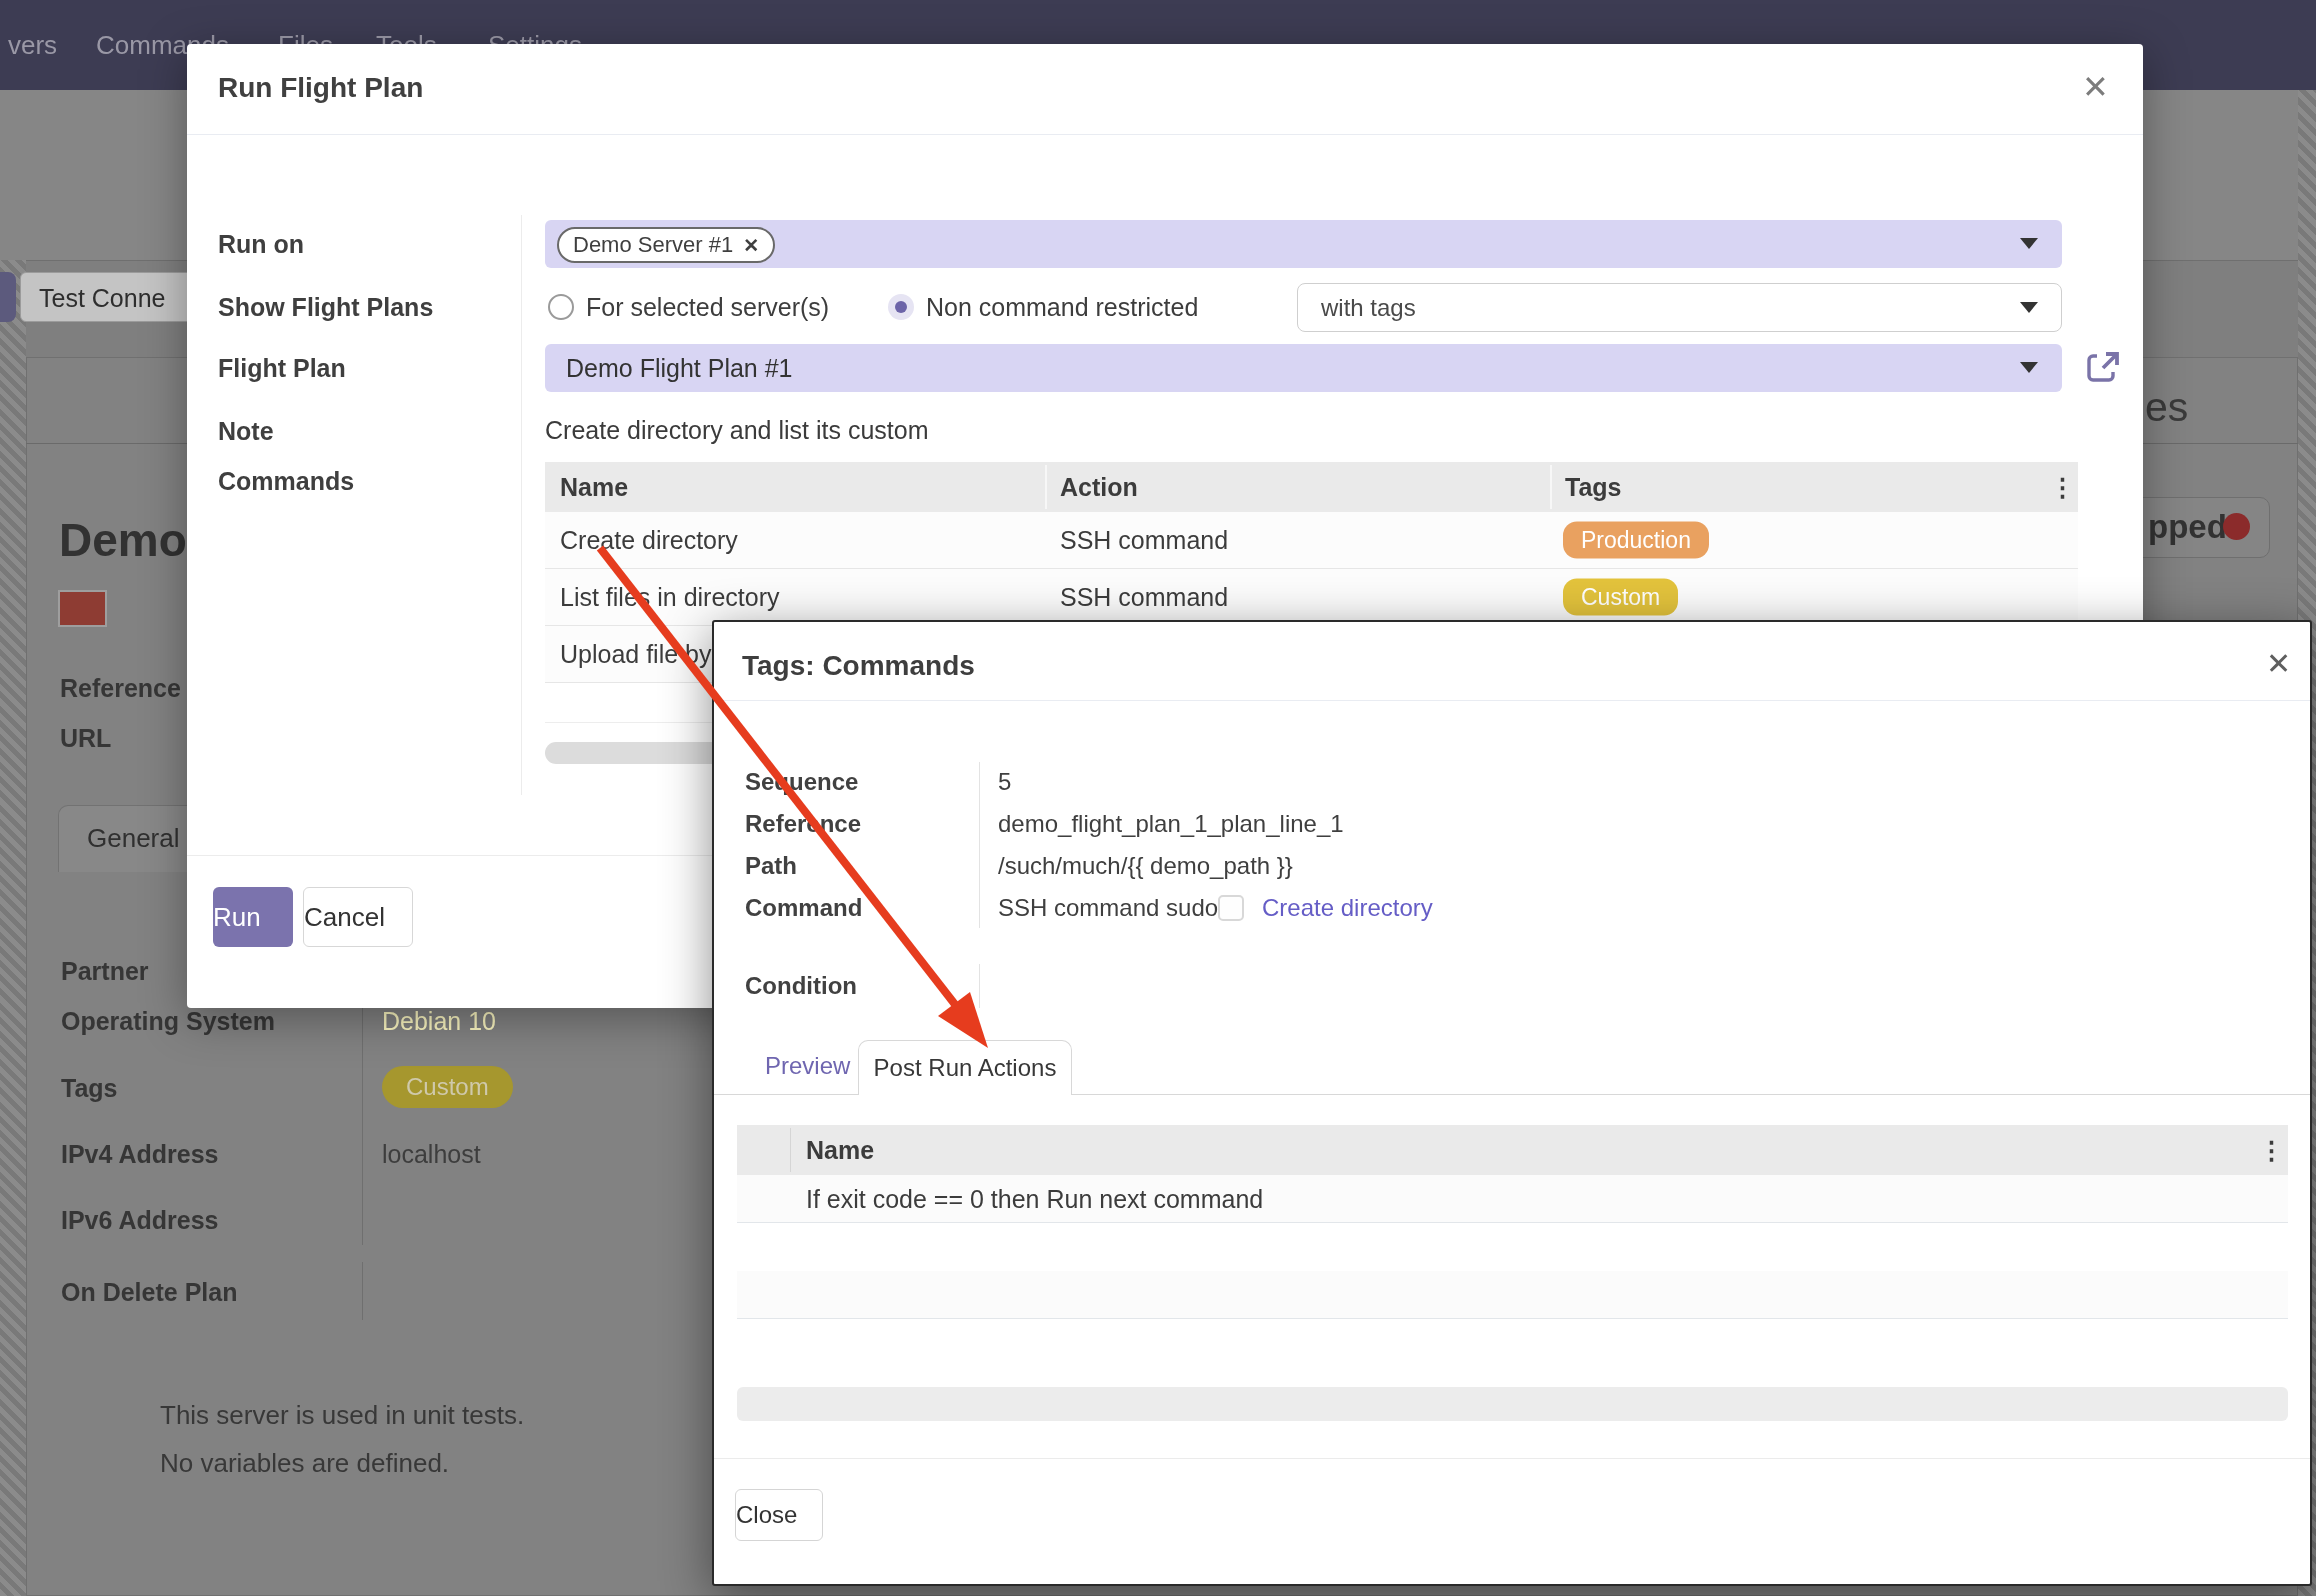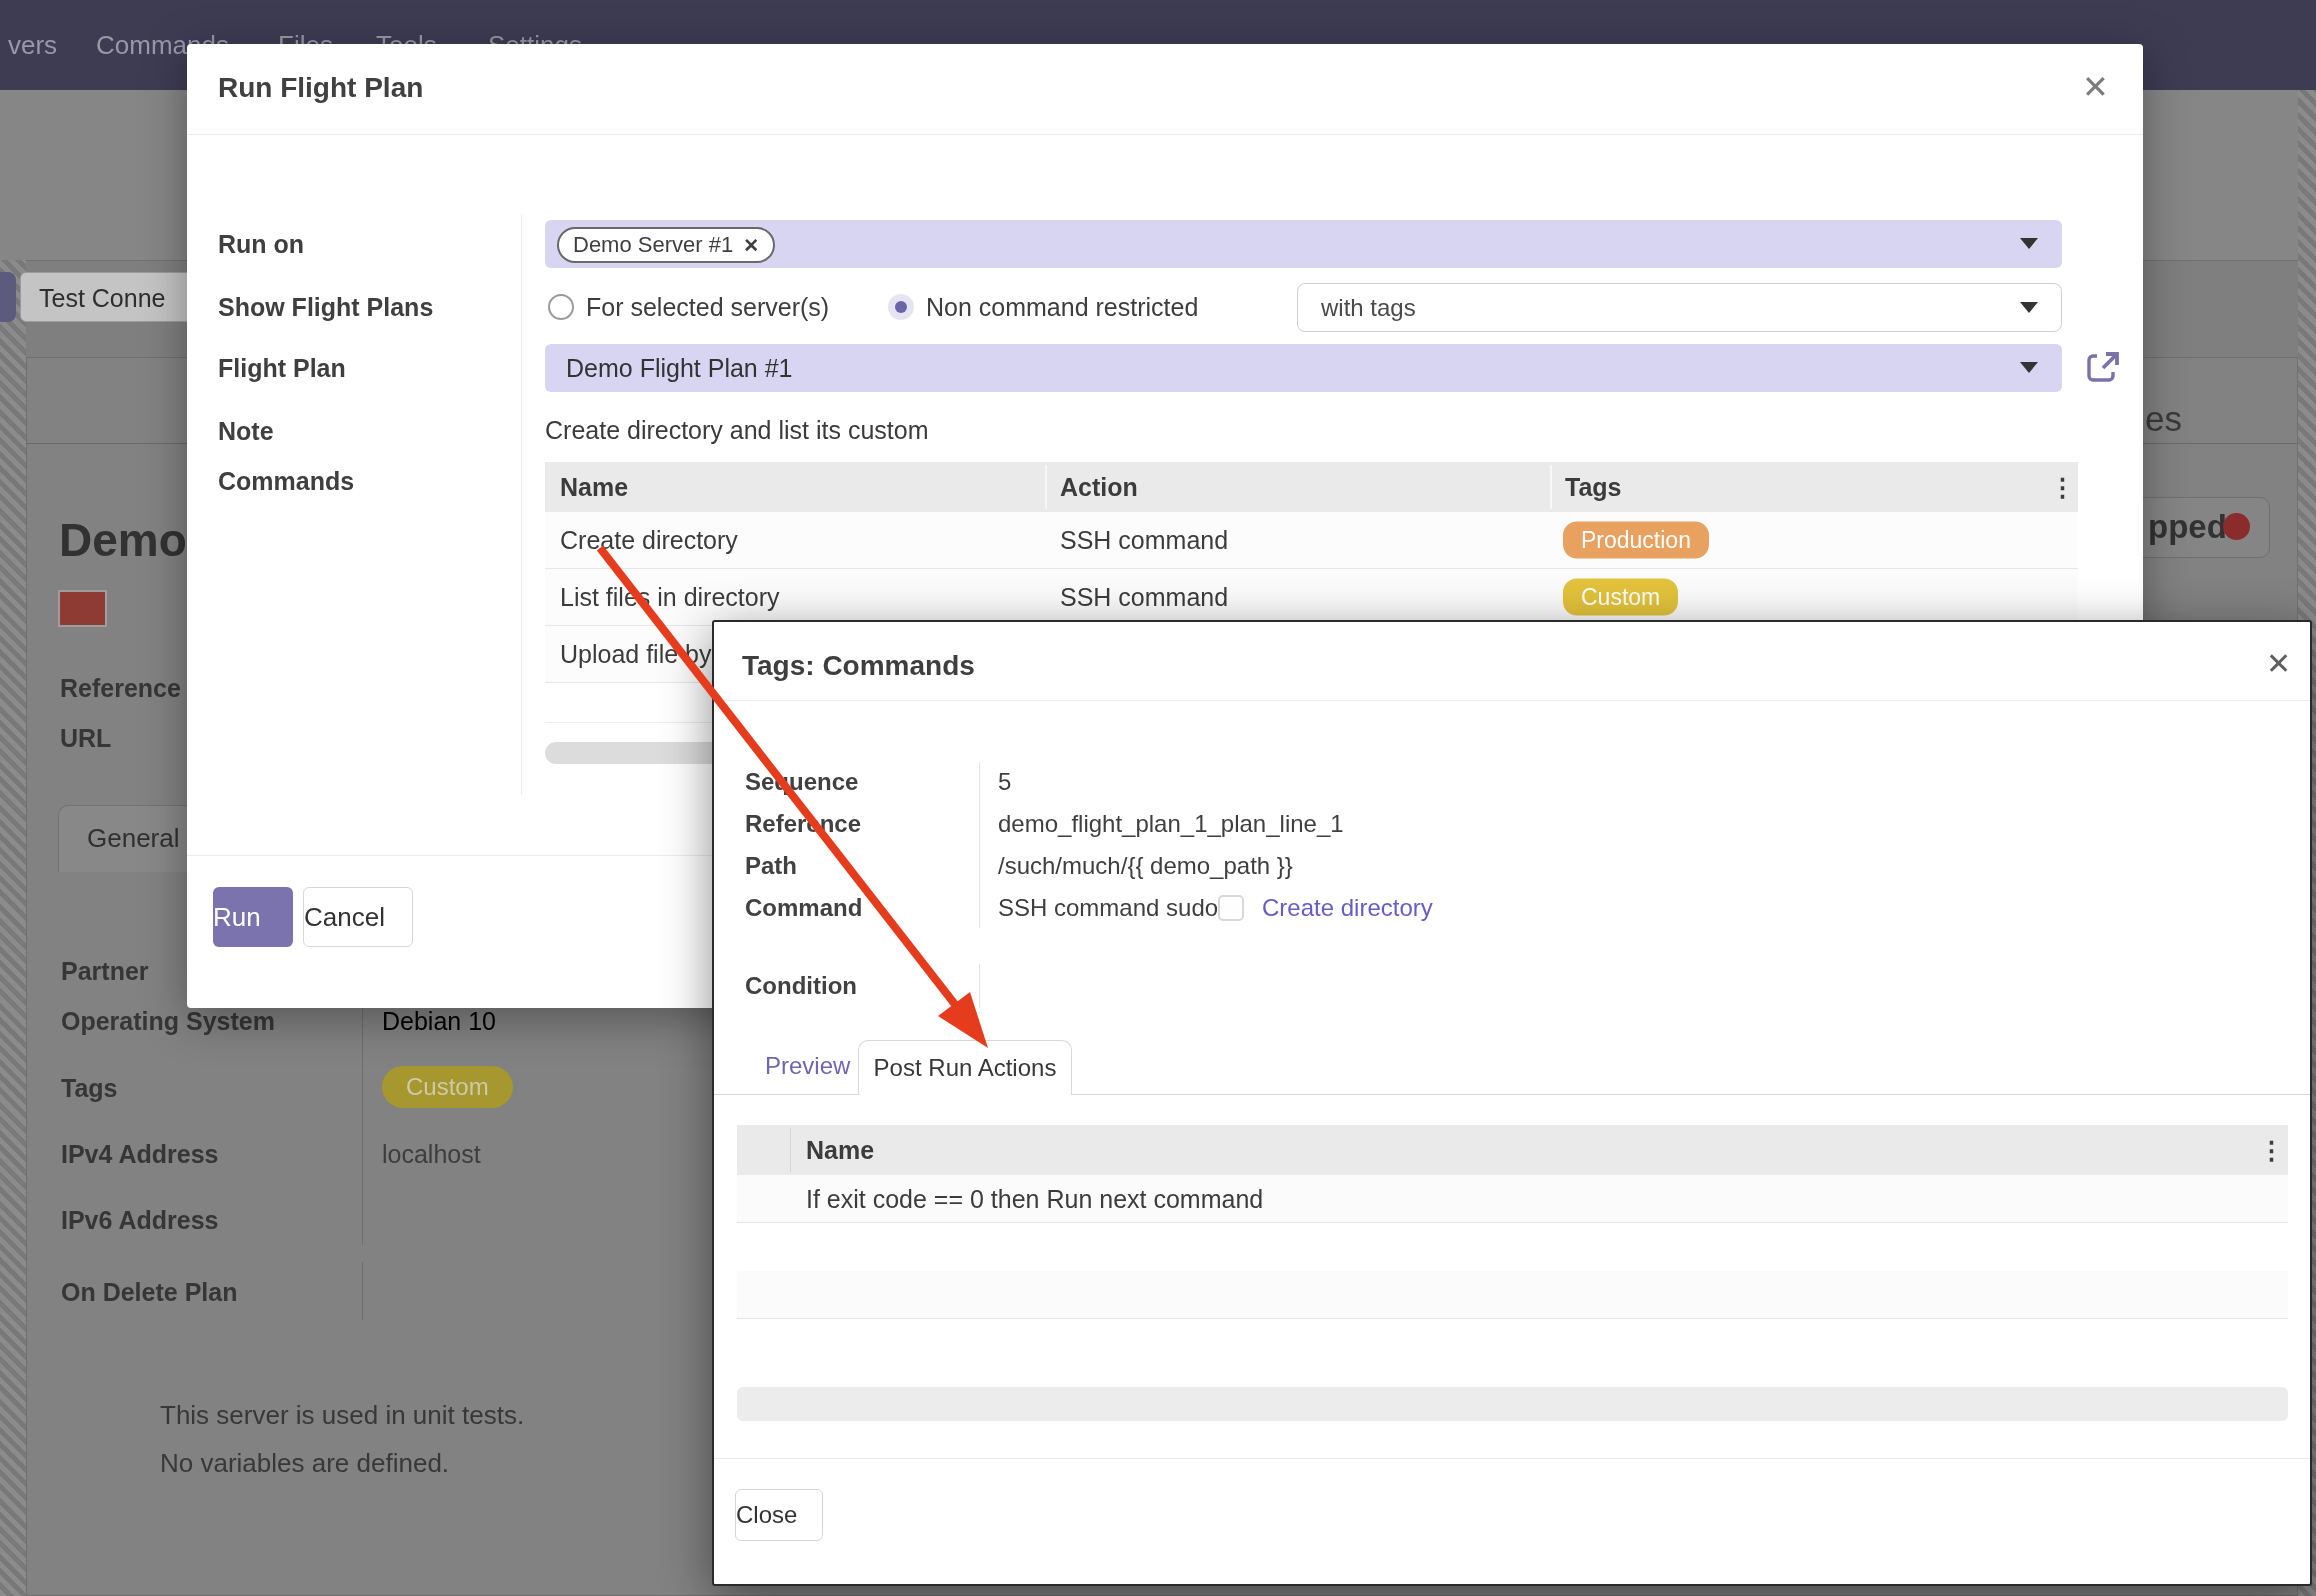--- a/index.html
+++ b/index.html
@@ -22,25 +22,25 @@
   .bg-card-line{left:26px;top:443px;width:2272px;height:1px;background:#6a6a6a;}
   .bg-title{left:59px;top:513px;font-size:46px;font-weight:bold;color:#323232;}
   .bg-swatch{left:58px;top:590px;width:45px;height:33px;background:#8e3c33;border:2px solid #9e9e9e;}
   .bg-label{font-size:25px;font-weight:bold;color:#363636;}
   .bg-value{font-size:25px;color:#3d3d3d;}
   .bg-vsep1{left:362px;top:1000px;width:1px;height:245px;background:#6f6f6f;}
   .bg-vsep2{left:362px;top:1262px;width:1px;height:58px;background:#6f6f6f;}
   .general-tab{left:58px;top:805px;width:260px;height:67px;background:#888888;border:1px solid #727272;
     border-bottom:none;border-radius:10px 10px 0 0;box-sizing:border-box;font-size:26px;color:#303030;
     line-height:65px;padding-left:28px;}
-  .os-link{color:#000000;}
+  .os-link{color:#fef9c3;}
   .bg-badge{left:382px;top:1066px;height:42px;background:#a6972e;border-radius:21px;color:#cfc9ab;
     font-size:24px;line-height:42px;padding:0 24px;}
   .bg-note{font-size:26px;color:#383838;}
-  .frag-es{left:2145px;top:399px;font-size:35px;color:#3a3a3a;}
+  .frag-es{left:2145px;top:384px;font-size:41px;color:#3a3a3a;}
   .status-card{left:2080px;top:497px;width:188px;height:59px;background:#858585;border:1px solid #6f6f6f;border-radius:10px;}
   .status-text{left:2148px;top:508px;font-size:33px;font-weight:bold;color:#323232;}
   .status-dot{left:2223px;top:513px;width:27px;height:27px;border-radius:50%;background:#8b2b2b;}
 
   
   .run-modal{left:187px;top:44px;width:1956px;height:964px;background:#ffffff;border-radius:4px;
     box-shadow:0 10px 45px rgba(0,0,0,.35);}
   .rm-title{left:218px;top:72px;font-size:28px;font-weight:bold;color:#404040;}
   .rm-close{left:2082px;top:68px;font-size:32px;color:#7c7c7c;cursor:pointer;}
   .rm-hline{left:187px;top:134px;width:1956px;height:1px;background:#e9ecf2;}

